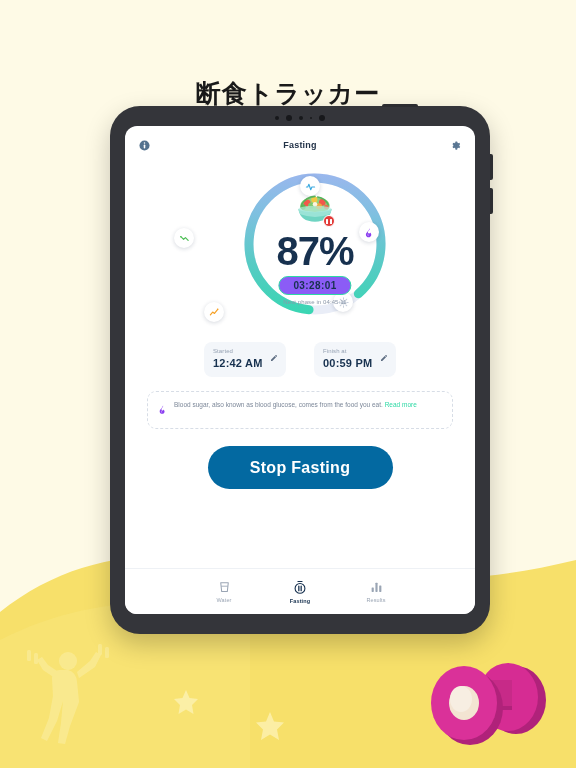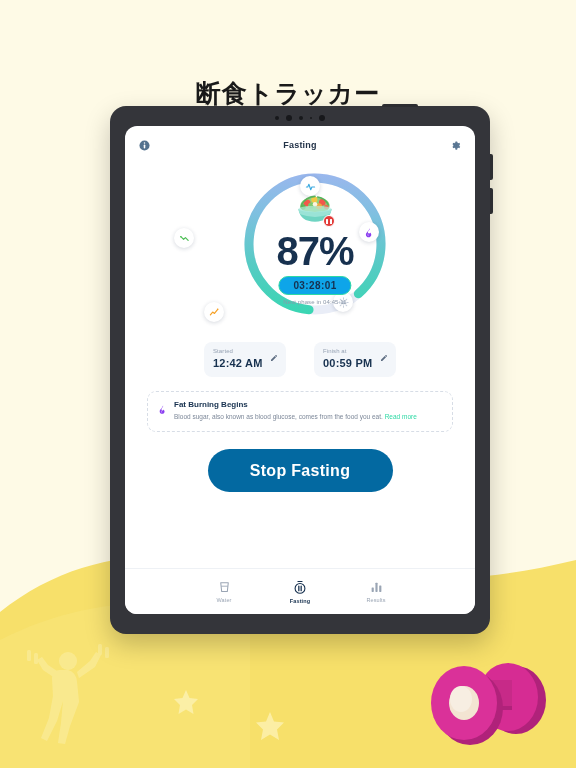--- a/index.html
+++ b/index.html
@@ -51,21 +51,21 @@
   }
 
   
   #tablet {
     position: absolute;
     left: 110px;
     top: 106px;
     width: 380px;
     height: 528px;
     background: #34353a;
-    border-radius: 16px;
+    border-radius: 30px;
     box-shadow: 0 10px 26px rgba(0,0,0,0.22);
     z-index: 6;
   }
   #tablet-camera-dots {
     position: absolute;
     top: 9px;
     left: 0;
     width: 100%;
     display: flex;
     justify-content: center;
@@ -174,21 +174,21 @@
     left: 50%;
     transform: translateX(-50%);
     top: 110px;
     padding: 3px 14px;
     border: 1.4px solid #2ed9a5;
     border-radius: 11px;
     font-size: 10px;
     font-weight: bold;
     color: #17314f;
     letter-spacing: 0.4px;
-    background: #0ea5e9;
+    background: #8b5cf6;
   }
   #next-phase {
     position: absolute;
     left: 0; right: 0;
     top: 133px;
     text-align: center;
     font-size: 6px;
     color: #8b97a8;
     letter-spacing: 0.1px;
   }
@@ -487,21 +487,20 @@
     </div>
 
     <div id="info-card">
       <span style="flex:0 0 auto; padding-top:1px;">
         <svg width="9" height="11" viewBox="0 0 24 24" fill="#8b3ff0">
           <path d="M13.5 1.5c1 4-2 5-3.5 7.5-1.8 3 .3 5.5 2 5.5 1.3 0 2.4-1 2.4-2.6 2 1.4 3.1 3.3 3.1 5.4 0 3.6-3 6.2-6.5 6.2S4.5 20.9 4.5 17.3c0-5.5 5.8-7.3 9-15.8z"></path>
           <path d="M9.6 14c-.9 1.3-1.4 2.4-1.4 3.6 0 2 1.5 3.4 3.2 3.4" fill="#c89bf5"></path>
         </svg>
       </span>
       <div style="flex:1 1 auto;">
-        <div id="info-card-title">Fat Burning Begins</div>
         <div id="info-card-body">
           <span>Blood sugar, also known as blood glucose, comes from the food you eat.</span>
           <span id="read-more">Read more</span>
         </div>
       </div>
     </div>
 
     <button id="stop-btn">Stop Fasting</button>
 
     <div id="bottom-nav">

